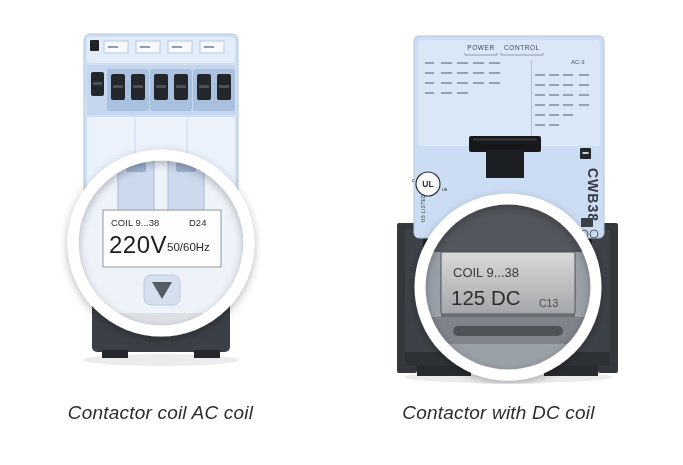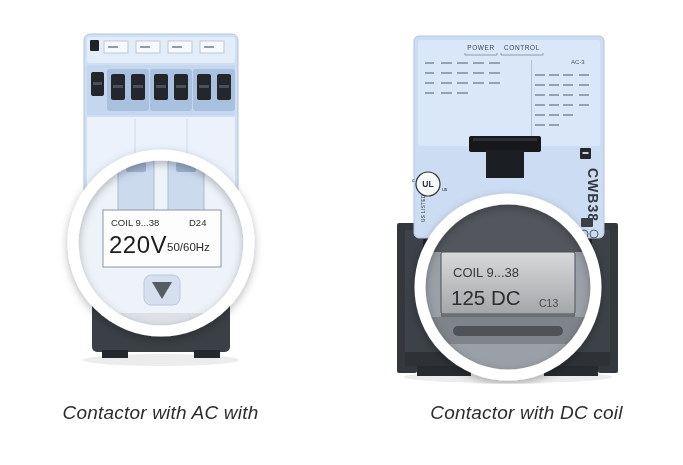--- a/index.html
+++ b/index.html
@@ -17,21 +17,21 @@
   .caption {
     position: absolute;
     top: 402px;
     font-style: italic;
     font-size: 19px;
     letter-spacing: 0.2px;
     color: #2d2d2d;
     text-align: center;
   }
   .caption-ac { left: 38px;  width: 245px; }
-  .caption-dc { left: 404px; width: 245px; }
+  .caption-dc { left: 376px; width: 245px; }
   text { font-family: "Liberation Sans", sans-serif; }
 </style>
 </head>
 <body>
 
 <div class="stage">
 
   <svg class="product-svg svg-ac" width="212" height="356" viewBox="0 0 212 356">
     <defs>
       <filter id="ds1" x="-30%" y="-30%" width="160%" height="160%">
@@ -242,16 +242,16 @@
           <text x="154" y="289" font-size="10.5" fill="#4b4b4b">C13</text>
         </g>
         <rect x="56" y="296" width="134" height="3" fill="#6b6f75"></rect>
         <rect x="31" y="299" width="184" height="27" fill="#7f838a"></rect>
         <rect x="68" y="308" width="110" height="10" rx="5" fill="#4f5358"></rect>
       </g>
       <circle cx="123" cy="269" r="88" fill="none" stroke="#ffffff" stroke-width="11" filter="url(#ds2)"></circle>
     </g>
   </svg>
 
-  <div class="caption caption-ac">Contactor with AC with</div>
+  <div class="caption caption-ac">Contactor coil AC coil</div>
   <div class="caption caption-dc">Contactor with DC coil</div>
 
 </div>
 
 </body></html>

